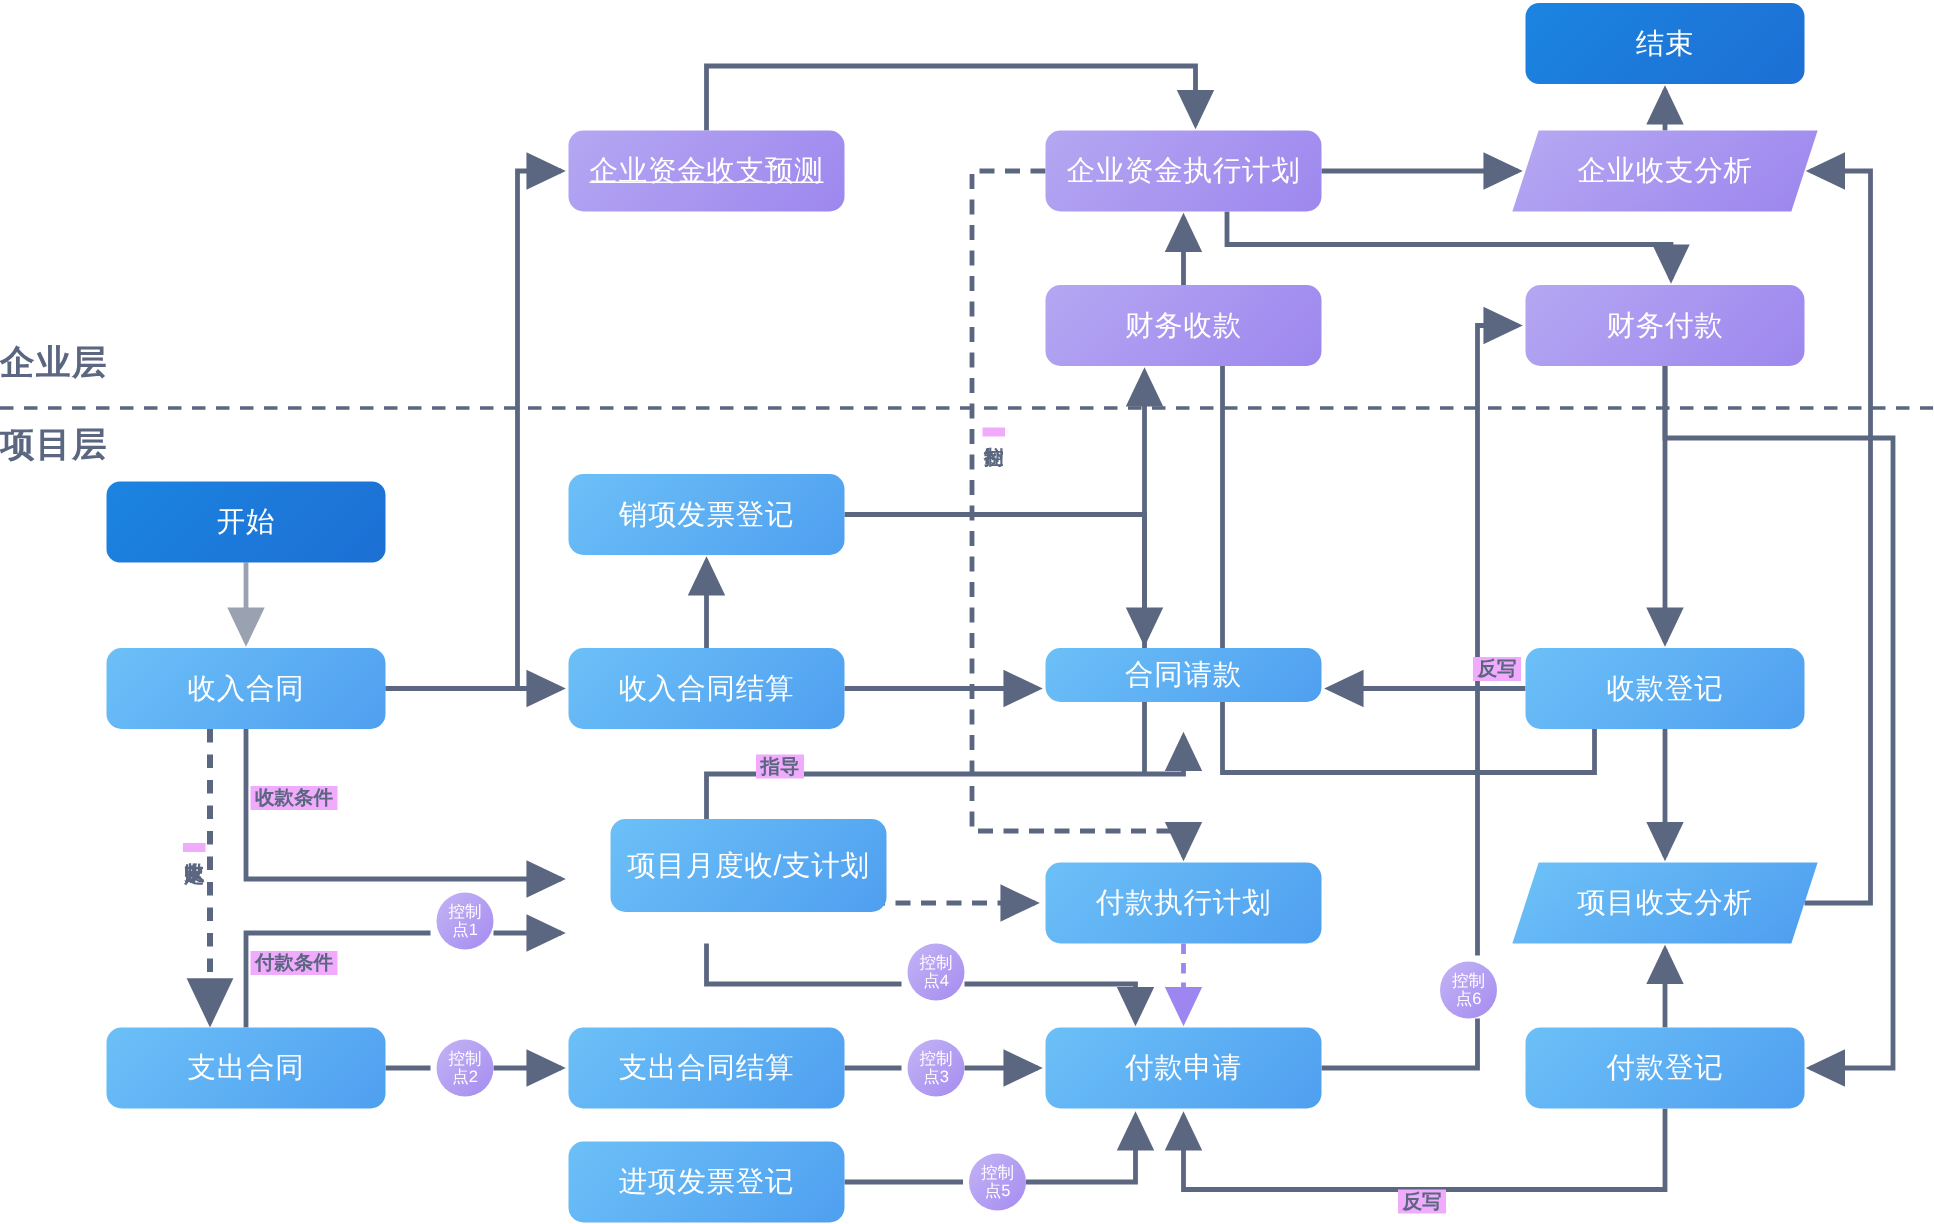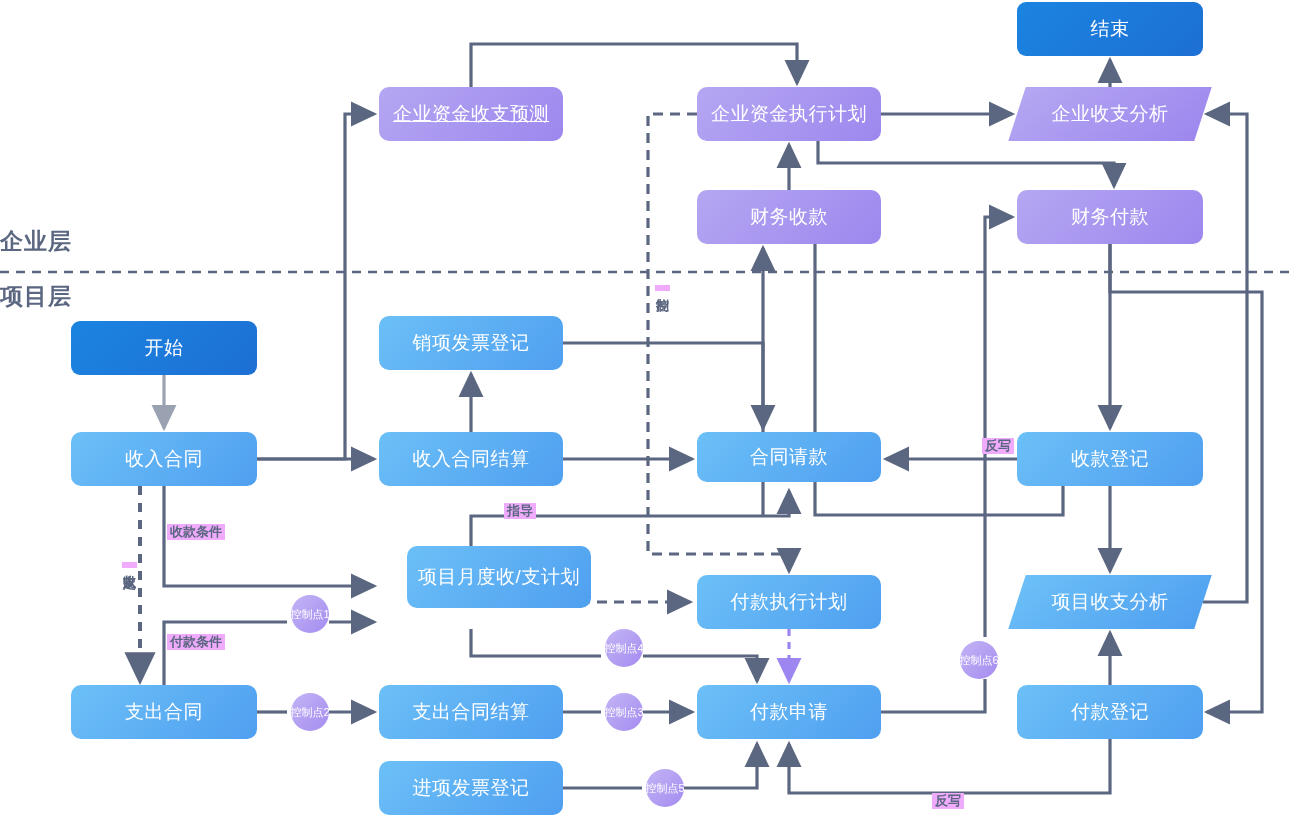--- a/index.html
+++ b/index.html
@@ -67,22 +67,22 @@
     line-height:13px;
   }
   .cp{
     position:absolute;
     width:38px;height:38px;
     border-radius:50%;
     background:linear-gradient(135deg,#c3b4f5 0%,#a58cf0 100%);
     color:#fff;
     font-size:11px;
     line-height:12px;
-    display:flex;flex-direction:row;
-    align-items:center;justify-content:center;
+    display:flex;flex-direction:column;
+    justify-content:center;
     text-align:center;
     white-space:nowrap;
   }
 </style>
 </head>
 <body>
 
 <div id="stage">
 
   <svg id="wires" viewBox="0 0 1289 816">
@@ -201,21 +201,21 @@
   <div class="node rect g-purple" style="left:1017px;top:190px;width:186px;height:54px;">财务付款</div>
 
   <div class="node term g-blue-deep" style="left:71px;top:321px;width:186px;height:54px;">开始</div>
 
   <div class="node rect g-blue" style="left:379px;top:316px;width:184px;height:54px;">销项发票登记</div>
 
   <div class="node rect g-blue" style="left:71px;top:432px;width:186px;height:54px;">收入合同</div>
 
   <div class="node rect g-blue" style="left:379px;top:432px;width:184px;height:54px;">收入合同结算</div>
 
-  <div class="node rect g-blue" style="left:697px;top:432px;width:184px;height:50px;">合同请款</div>
+  <div class="node rect g-blue" style="left:697px;top:432px;width:184px;height:36px;">合同请款</div>
 
   <div class="node rect g-blue" style="left:1017px;top:432px;width:186px;height:54px;">收款登记</div>
 
   <div class="node rect g-blue" style="left:379px;top:546px;width:184px;height:62px;margin-left:28px;">项目月度收/支计划</div>
 
   <div class="node rect g-blue" style="left:697px;top:575px;width:184px;height:54px;">付款执行计划</div>
 
   <div class="para-wrap" style="left:1017px;top:575px;width:186px;height:54px;">
     <div class="skew g-blue"></div>
     <div class="cap">项目收支分析</div>

